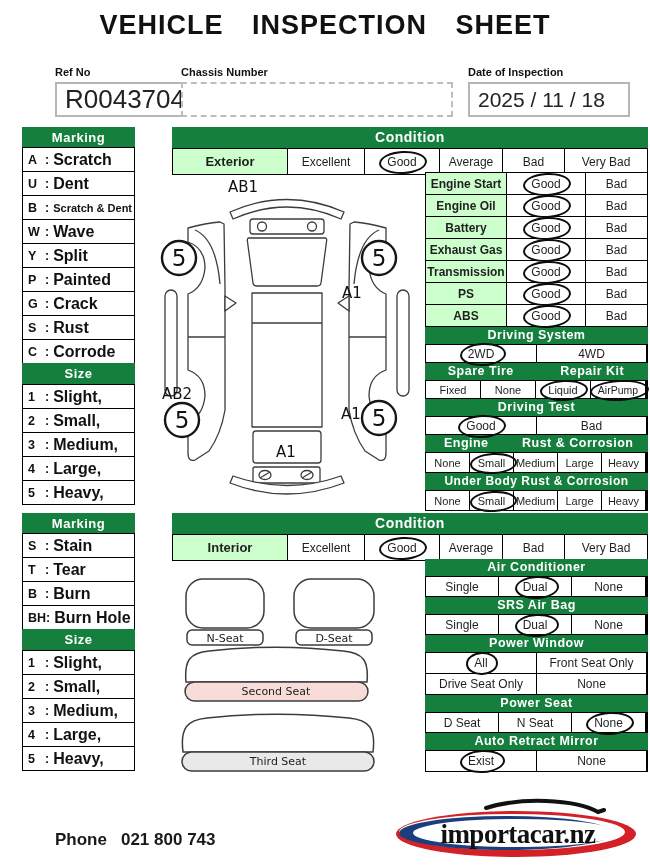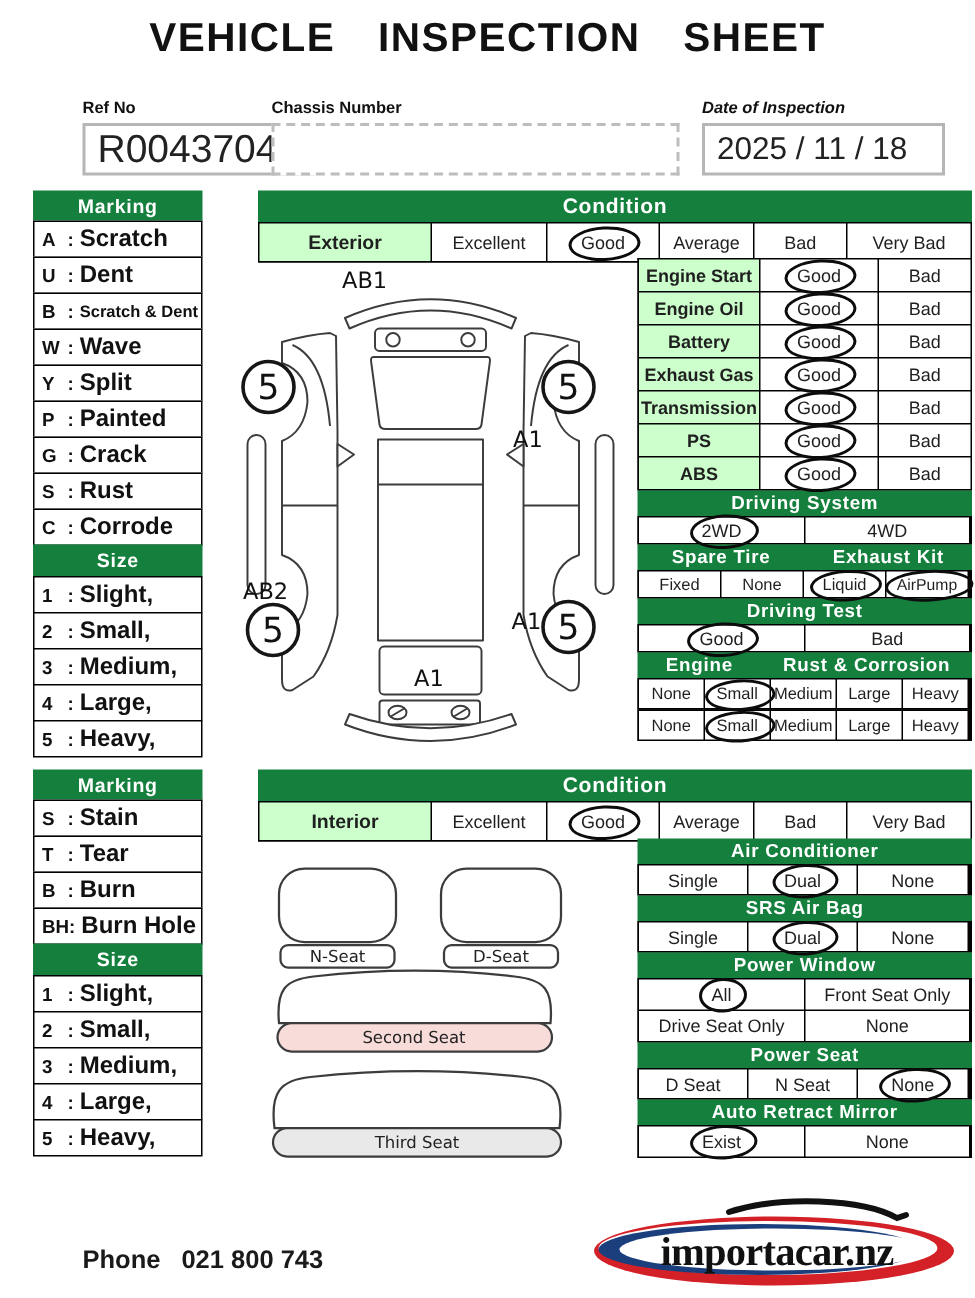--- a/index.html
+++ b/index.html
@@ -71,21 +71,21 @@
   <div class="abs fld-label" style="left:55px;top:66px;">Ref No</div>
   <div class="abs fld-box" style="left:55px;top:82px;width:155px;height:35px;">
     <span class="fld-val">R00437047</span>
   </div>
 
   <div class="abs fld-label" style="left:181px;top:66px;">Chassis Number</div>
   <div class="abs fld-box dashed" style="left:181px;top:82px;width:272px;height:35px;">
     <span class="fld-val"></span>
   </div>
 
-  <div class="abs fld-label" style="left:468px;top:66px;font-style:italic;">Date of Inspection</div>
+  <div class="abs fld-label" style="left:468px;top:66px;">Date of Inspection</div>
   <div class="abs fld-box" style="left:468px;top:82px;width:162px;height:35px;">
     <span class="fld-val" style="font-size:21px;">2025 / 11 / 18</span>
   </div>
 
   <div class="abs legend" style="left:22px;top:127px;">
     <div class="bhead">Marking</div>
     <div class="lrow">
         <span class="lcode">A</span>
         <span class="lsep">:</span>
         <span class="llabel">Scratch</span>
@@ -303,21 +303,21 @@
       <div>
           <span class="circ">2WD</span>
         </div>
       <div>
           <span>4WD</span>
         </div>
     </div>
 
     <div class="bhead h17 split">
       <span>Spare Tire</span>
-      <span>Exhaust Kit</span>
+      <span>Repair Kit</span>
     </div>
     <div class="grid grid4">
       <div>
           <span>Fixed</span>
         </div>
       <div>
           <span>None</span>
         </div>
       <div>
           <span class="circ">Liquid</span>
@@ -352,20 +352,21 @@
           <span>Medium</span>
         </div>
       <div>
           <span>Large</span>
         </div>
       <div>
           <span>Heavy</span>
         </div>
     </div>
 
+    <div class="bhead h17" style="font-size:12px;">Under Body Rust &amp; Corrosion</div>
     <div class="grid grid5">
       <div>
           <span>None</span>
         </div>
       <div>
           <span class="circ">Small</span>
         </div>
       <div>
           <span>Medium</span>
         </div>

